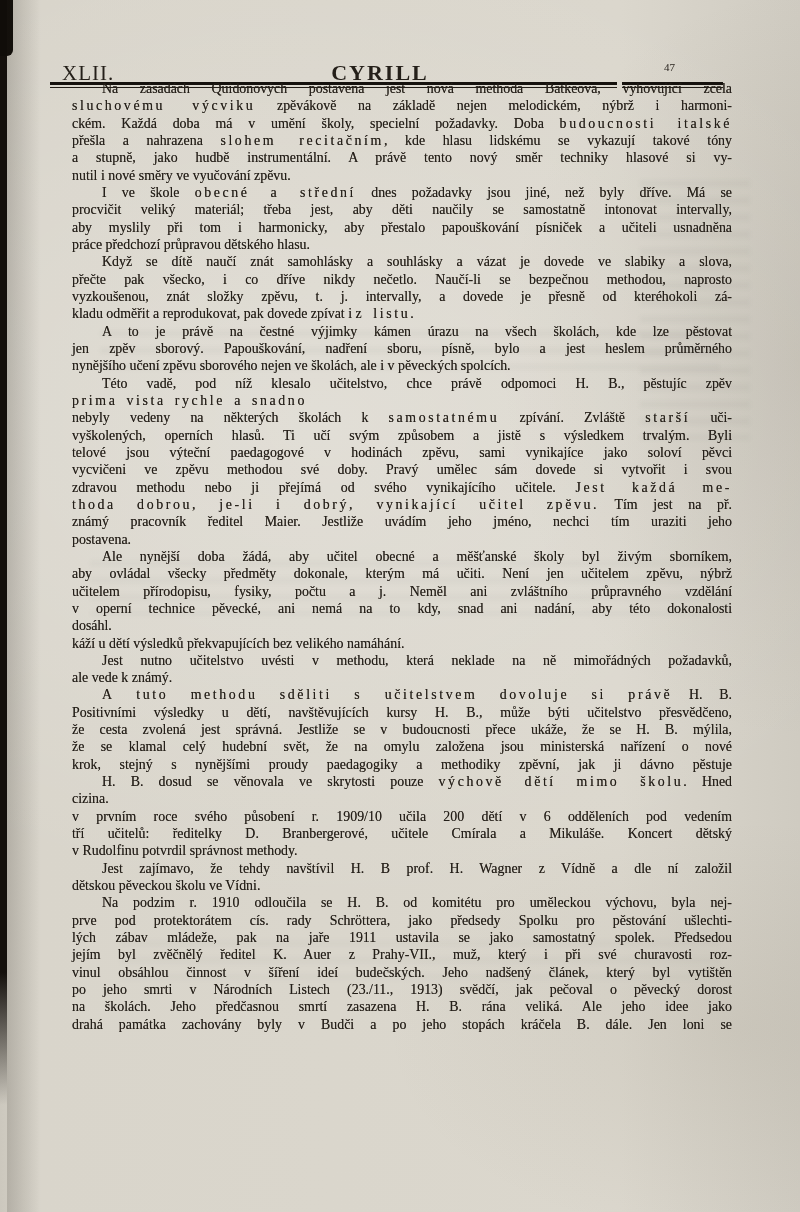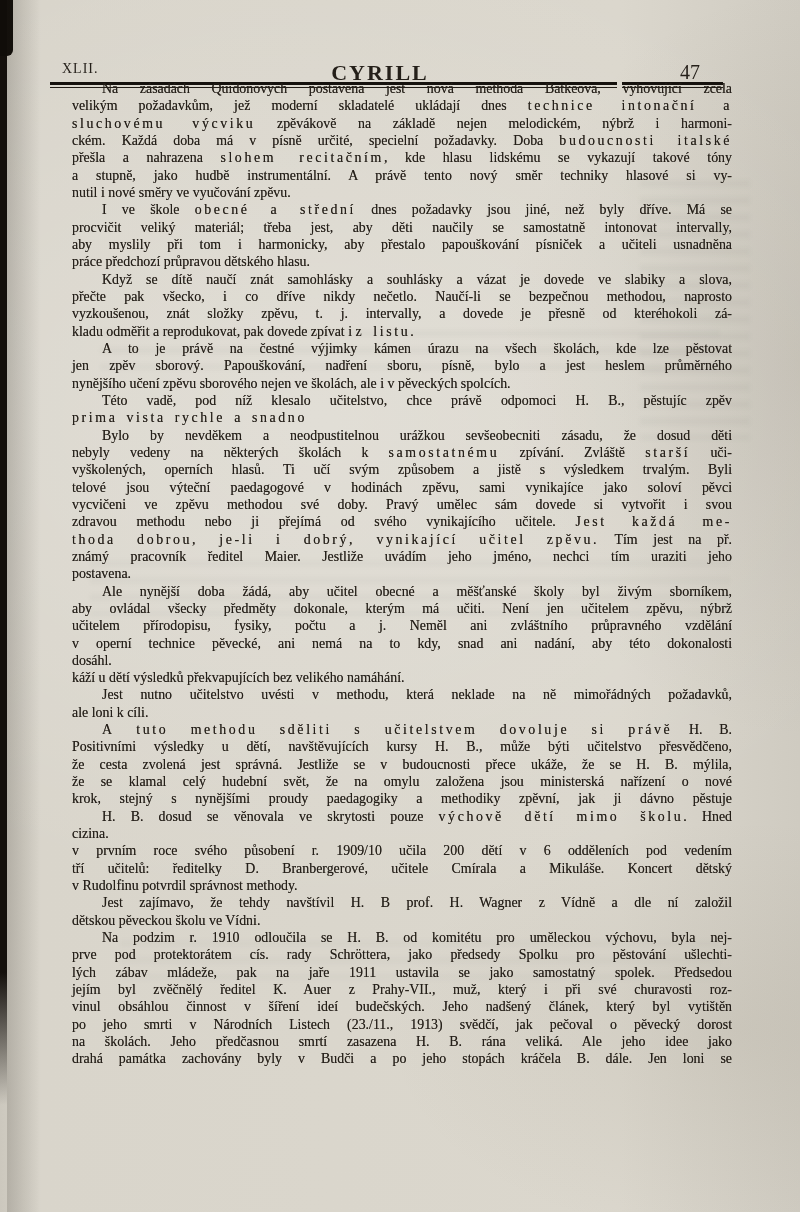--- a/index.html
+++ b/index.html
@@ -35,29 +35,29 @@
     filter:blur(2px);
     pointer-events:none;
   }
   .g1{left:100px;top:330px;width:620px;height:40px;opacity:.45;}
   .g2{left:90px;top:560px;width:640px;height:56px;opacity:.4;}
   .g3{left:640px;top:180px;width:110px;height:260px;opacity:.5;}
   .g4{left:120px;top:940px;width:600px;height:40px;opacity:.35;}
 
   .header-left{
     position:absolute;left:62px;top:61px;
-    font-size:14px;letter-spacing:1px;color:var(--ink);
+    font-size:21px;letter-spacing:1px;color:var(--ink);
   }
   .header-center{
     position:absolute;left:0;top:60px;width:760px;text-align:center;
     font-size:22px;font-weight:bold;letter-spacing:2px;color:var(--ink);
   }
   .header-right{
-    position:absolute;left:680px;top:61px;width:44px;
-    font-size:20px;color:var(--ink);
+    position:absolute;left:664px;top:61px;width:44px;
+    font-size:11px;color:var(--ink);
   }
   .rule{
     position:absolute;height:2px;
     border-top:3px solid #16120e;
     border-bottom:1px solid #211c16;
   }
   .rule-left{left:50px;top:82px;width:567px;}
   .rule-right{left:622px;top:82px;width:101px;}
 
   .page-body{
@@ -88,56 +88,54 @@
 <div class="ghost g4"></div>
 
 <div class="header-left">XLII.</div>
 <div class="header-center">CYRILL</div>
 <div class="header-right">47</div>
 <div class="rule rule-left"></div>
 <div class="rule rule-right"></div>
 
 <div class="page-body">
     <div class="line indent"><span>Na zásadách Quidonových postavena jest nová methoda Batkeova, vyhovující zcela</span></div>
-    <div class="line"><span>velikým požadavkům, jež moderní skladatelé ukládají dnes </span><span class="sp">technice intonační a</span></div>
     <div class="line"><span class="sp">sluchovému výcviku</span><span> zpěvákově na základě nejen melodickém, nýbrž i harmoni-</span></div>
-    <div class="line"><span>ckém. Každá doba má v písně určité, specielní požadavky. Doba </span><span class="sp">budoucnosti italské</span></div>
+    <div class="line"><span>ckém. Každá doba má v umění školy, specielní požadavky. Doba </span><span class="sp">budoucnosti italské</span></div>
     <div class="line"><span>přešla a nahrazena </span><span class="sp">slohem recitačním</span><span>, kde hlasu lidskému se vykazují takové tóny</span></div>
     <div class="line"><span>a stupně, jako hudbě instrumentální. A právě tento nový směr techniky hlasové si vy-</span></div>
     <div class="line endline"><span>nutil i nové směry ve vyučování zpěvu.</span></div>
     <div class="line indent"><span>I ve škole </span><span class="sp">obecné a střední</span><span> dnes požadavky jsou jiné, než byly dříve.  Má se</span></div>
     <div class="line"><span>procvičit veliký materiál; třeba jest, aby děti naučily se samostatně intonovat intervally,</span></div>
     <div class="line"><span>aby myslily při tom i harmonicky, aby přestalo papouškování písniček a učiteli usnadněna</span></div>
     <div class="line endline"><span>práce předchozí průpravou dětského hlasu.</span></div>
     <div class="line indent"><span>Když se dítě naučí znát samohlásky a souhlásky a vázat je dovede ve slabiky a slova,</span></div>
     <div class="line"><span>přečte pak všecko, i co dříve nikdy nečetlo. Naučí-li se bezpečnou methodou, naprosto</span></div>
     <div class="line"><span>vyzkoušenou, znát složky zpěvu, t. j. intervally, a dovede je přesně od kteréhokoli zá-</span></div>
     <div class="line endline"><span>kladu odměřit a reprodukovat, pak dovede zpívat i </span><span class="sp">z listu</span><span>.</span></div>
     <div class="line indent"><span>A to je právě na čestné výjimky kámen úrazu na všech školách, kde  lze pěstovat</span></div>
     <div class="line"><span>jen zpěv sborový. Papouškování, nadření sboru, písně, bylo a jest heslem průměrného</span></div>
     <div class="line endline"><span>nynějšího učení zpěvu sborového nejen ve školách, ale i v pěveckých spolcích.</span></div>
     <div class="line indent"><span>Této vadě, pod níž klesalo učitelstvo, chce právě odpomoci H. B., pěstujíc zpěv</span></div>
     <div class="line endline"><span class="sp">prima vista rychle a snadno</span></div>
-    <div class="line indent"><span>Bylo by nevděkem a neodpustitelnou urážkou sevšeobecniti zásadu, že dosud děti</span></div>
     <div class="line"><span>nebyly vedeny na některých školách k </span><span class="sp">samostatnému</span><span> zpívání. Zvláště </span><span class="sp">starší</span><span> uči-</span></div>
     <div class="line"><span>vyškolených, operních hlasů. Ti učí svým způsobem a jistě s výsledkem trvalým.  Byli</span></div>
     <div class="line"><span>telové jsou výteční paedagogové v hodinách zpěvu, sami vynikajíce jako soloví pěvci</span></div>
     <div class="line"><span>vycvičeni ve zpěvu methodou své doby. Pravý umělec sám dovede si vytvořit i svou</span></div>
     <div class="line"><span>zdravou methodu nebo ji přejímá od svého vynikajícího učitele. </span><span class="sp">Jest každá me-</span></div>
     <div class="line"><span class="sp">thoda dobrou, je-li i dobrý, vynikající učitel zpěvu.</span><span> Tím jest na př.</span></div>
     <div class="line"><span>známý pracovník ředitel Maier.  Jestliže uvádím jeho jméno, nechci tím uraziti jeho</span></div>
     <div class="line endline"><span>postavena.</span></div>
     <div class="line indent"><span>Ale nynější doba žádá, aby učitel obecné a měšťanské školy byl živým sborníkem,</span></div>
     <div class="line"><span>aby ovládal všecky předměty dokonale, kterým má učiti. Není jen učitelem zpěvu, nýbrž</span></div>
     <div class="line"><span>učitelem přírodopisu, fysiky, počtu a j.  Neměl ani zvláštního průpravného vzdělání</span></div>
     <div class="line"><span>v operní technice pěvecké, ani nemá na to kdy, snad ani nadání, aby této dokonalosti</span></div>
     <div class="line endline"><span>dosáhl.</span></div>
     <div class="line endline"><span>káží u dětí výsledků překvapujících bez velikého namáhání.</span></div>
     <div class="line indent"><span>Jest nutno učitelstvo uvésti v methodu, která neklade na ně mimořádných požadavků,</span></div>
-    <div class="line endline"><span>ale loni k cíli.</span></div>
+    <div class="line endline"><span>ale vede k známý.</span></div>
     <div class="line indent"><span class="sp">A tuto methodu sděliti s učitelstvem dovoluje si právě</span><span> H. B.</span></div>
     <div class="line"><span>Positivními výsledky u dětí, navštěvujících kursy H. B., může býti učitelstvo přesvědčeno,</span></div>
     <div class="line"><span>že cesta zvolená jest správná. Jestliže se v budoucnosti přece ukáže, že se H. B. mýlila,</span></div>
     <div class="line"><span>že se klamal celý hudební svět, že na omylu založena jsou ministerská nařízení o  nové</span></div>
     <div class="line"><span>krok, stejný s nynějšími proudy paedagogiky a methodiky zpěvní, jak ji dávno pěstuje</span></div>
     <div class="line indent"><span>H. B. dosud se věnovala ve skrytosti pouze </span><span class="sp">výchově dětí mimo školu</span><span>. Hned</span></div>
     <div class="line endline"><span>cizina.</span></div>
     <div class="line"><span>v prvním roce svého působení r. 1909/10 učila 200 dětí v 6 odděleních pod vedením</span></div>
     <div class="line"><span>tří učitelů: ředitelky D. Branbergerové, učitele Cmírala a Mikuláše.  Koncert dětský</span></div>
     <div class="line endline"><span>v Rudolfinu potvrdil správnost methody.</span></div>

